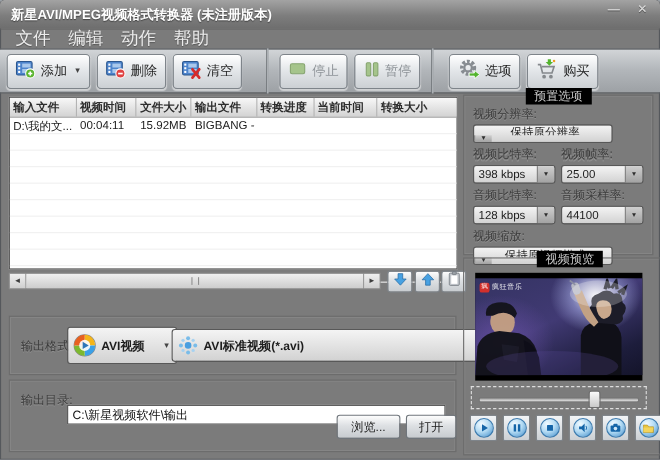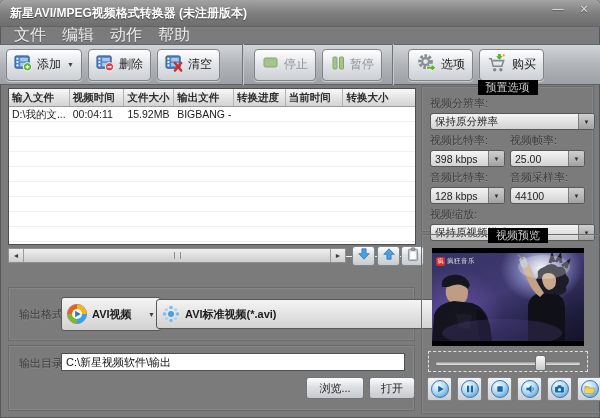--- a/index.html
+++ b/index.html
@@ -52,30 +52,30 @@
 
   
   .fmt-group{left:8px;top:287px;width:407px;height:54px;}
   .dir-group{left:8px;top:345px;width:407px;height:66px;}
   .fmt-label{position:absolute;left:10px;top:19px;}
   .cat-dd{position:absolute;left:52px;top:9px;width:100px;height:34px;}
   .cat-dd .dd-text{font-weight:bold;font-size:11px;}
   .fmt-dd{position:absolute;left:147px;top:11px;width:292px;height:30px;}
   .fmt-dd .dd-text{font-weight:bold;font-size:11px;}
   .dir-label{position:absolute;left:10px;top:10px;}
-  .dir-input{position:absolute;left:52px;top:7px;width:344px;height:18px;background:#fff;border:1px solid #4e4e4e;box-sizing:border-box;font-size:11px;color:#111;padding:1px 0 0 4px;white-space:nowrap;overflow:hidden;}
+  .dir-input{position:absolute;left:52px;top:22px;width:344px;height:18px;background:#fff;border:1px solid #4e4e4e;box-sizing:border-box;font-size:11px;color:#111;padding:1px 0 0 4px;white-space:nowrap;overflow:hidden;}
   .push-btn{position:absolute;height:20px;border:1px solid #70767c;border-radius:3px;background:linear-gradient(#fdfdfd,#dde0e3 45%,#c7cbcf);font-size:11px;color:#1d1d1d;display:flex;align-items:center;justify-content:center;cursor:default;}
   .browse-btn{left:297px;top:31px;width:56px;}
   .open-btn{left:360px;top:31px;width:44px;}
 
   
   .preset-group{left:421px;top:86px;width:173px;height:146px;padding:6px 8px 0 8px;}
   .preset-inner{position:relative;width:100%;height:100%;}
   .p-label{display:block;margin-top:3px;margin-bottom:2px;}
-  .dd-full{width:165px;}
+  .dd-full{width:127px;flex-direction:column;}
   .p-grid{display:flex;justify-content:space-between;}
   .p-col{width:75px;}
   .p-col .dd{width:75px;}
 
   
   .preview-group{left:421px;top:234px;width:194px;height:180px;}
   .video{position:absolute;left:10px;top:13px;width:152px;height:98px;background:#000;box-sizing:border-box;padding:5px 0;}
   .video-frame{position:relative;width:100%;height:88px;overflow:hidden;background:
     radial-gradient(ellipse 55px 45px at 72% 18%, rgba(255,255,255,.95), rgba(190,200,255,.45) 40%, rgba(120,120,220,0) 75%),
     radial-gradient(ellipse 70px 60px at 15% 65%, rgba(140,100,210,.45), rgba(0,0,0,0) 70%),

